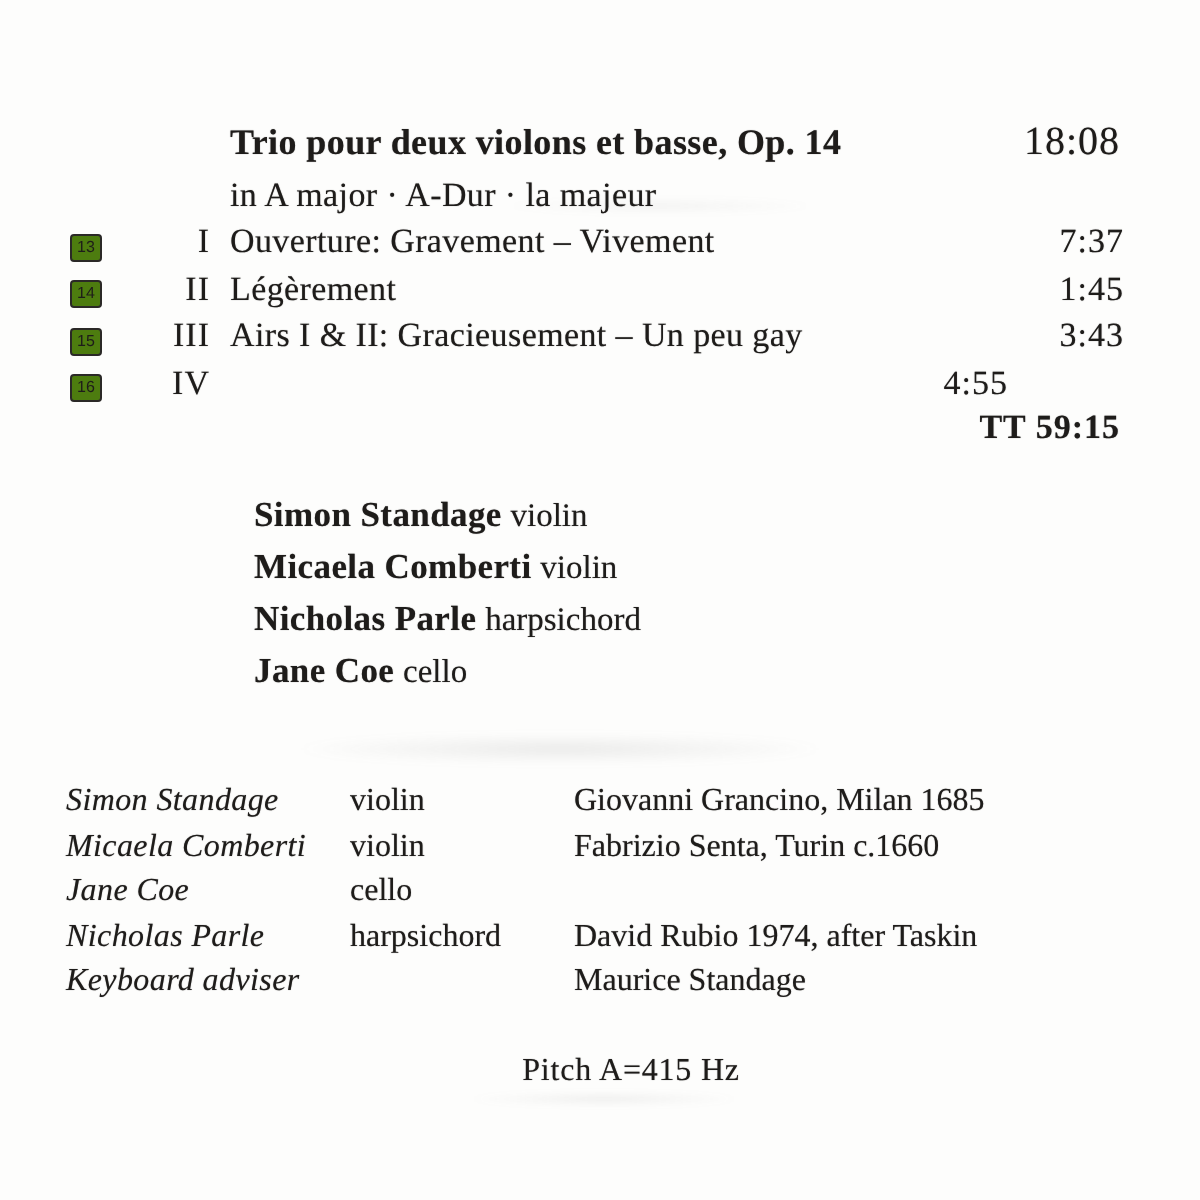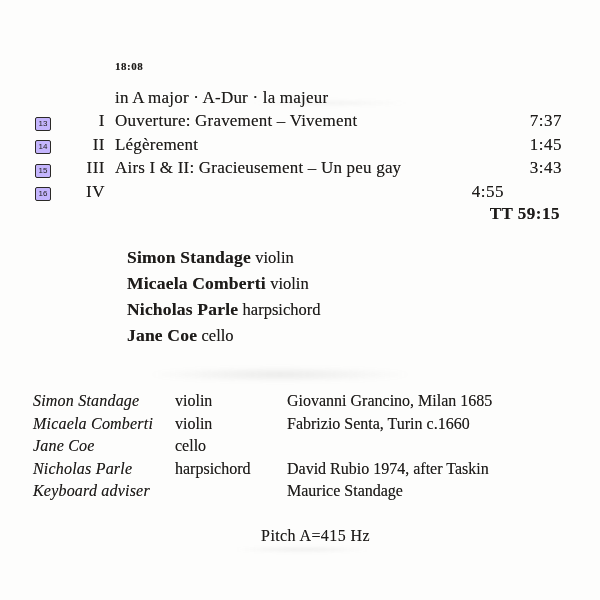--- a/index.html
+++ b/index.html
@@ -12,31 +12,31 @@
     position:relative;
     width:600px;height:600px;
     background:#fdfdfc;
     color:#1e1c1a;
     overflow:hidden;
     text-shadow:0 0 0.5px rgba(30,28,26,0.55);
   }
   
   .work-header{position:absolute;left:115px;top:60px;right:40px;display:flex;justify-content:space-between;align-items:baseline;}
   .work-title{font-size:18px;font-weight:bold;letter-spacing:0.2px;}
-  .work-duration{font-size:11px;font-weight:bold;letter-spacing:0.5px;}
+  .work-duration{font-size:20px;font-weight:normal;letter-spacing:0.5px;}
   .work-subtitle{position:absolute;left:115px;top:88px;font-size:17px;letter-spacing:0.2px;}
   
   .tracks{position:absolute;left:35px;right:38px;top:111px;}
   .track-row{display:grid;grid-template-columns:20px 50px 1fr 58px;align-items:baseline;height:23.5px;font-size:17px;}
   .trackbox{
     display:inline-flex;align-items:center;justify-content:center;
     width:14px;height:12px;margin-top:2px;
     border:1.6px solid #2b2927;border-radius:2px;
     align-self:center;
-    background:#c4b5fd;
+    background:#4d7c0f;
   }
   .trackbox span{
     font-family:"Liberation Sans","DejaVu Sans",sans-serif;
     font-size:8px;line-height:1;color:#1e1c1a;text-shadow:none;
   }
   .movement{text-align:right;padding-right:0;letter-spacing:0.5px;}
   .track-title{padding-left:10px;letter-spacing:0.2px;}
   .track-time{text-align:right;letter-spacing:0.5px;}
   .total-time{position:absolute;right:40px;top:204px;font-size:17px;font-weight:bold;letter-spacing:0.5px;}
   
@@ -64,20 +64,21 @@
 </head>
 <body>
 
 <div class="page">
 
   <div class="smudge smudge-1"></div>
   <div class="smudge smudge-2"></div>
   <div class="smudge smudge-3"></div>
 
   <div class="work-header">
+    <span class="work-title">Trio pour deux violons et basse, Op. 14</span>
     <span class="work-duration">18:08</span>
   </div>
   <div class="work-subtitle">in A major · A-Dur · la majeur</div>
 
   <div class="tracks">
 
     <div class="track-row">
       <span class="trackbox">
           <span>13</span>
         </span>

